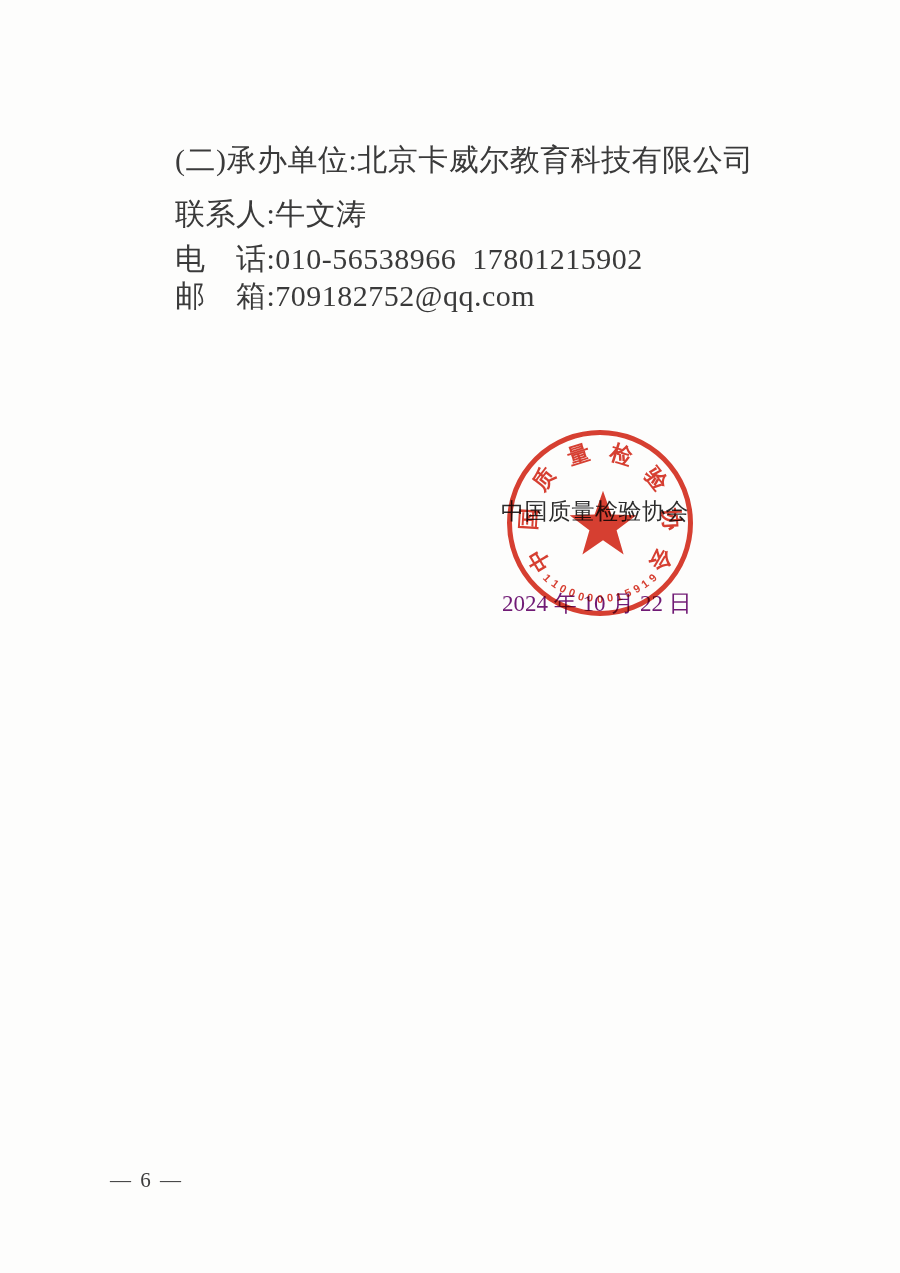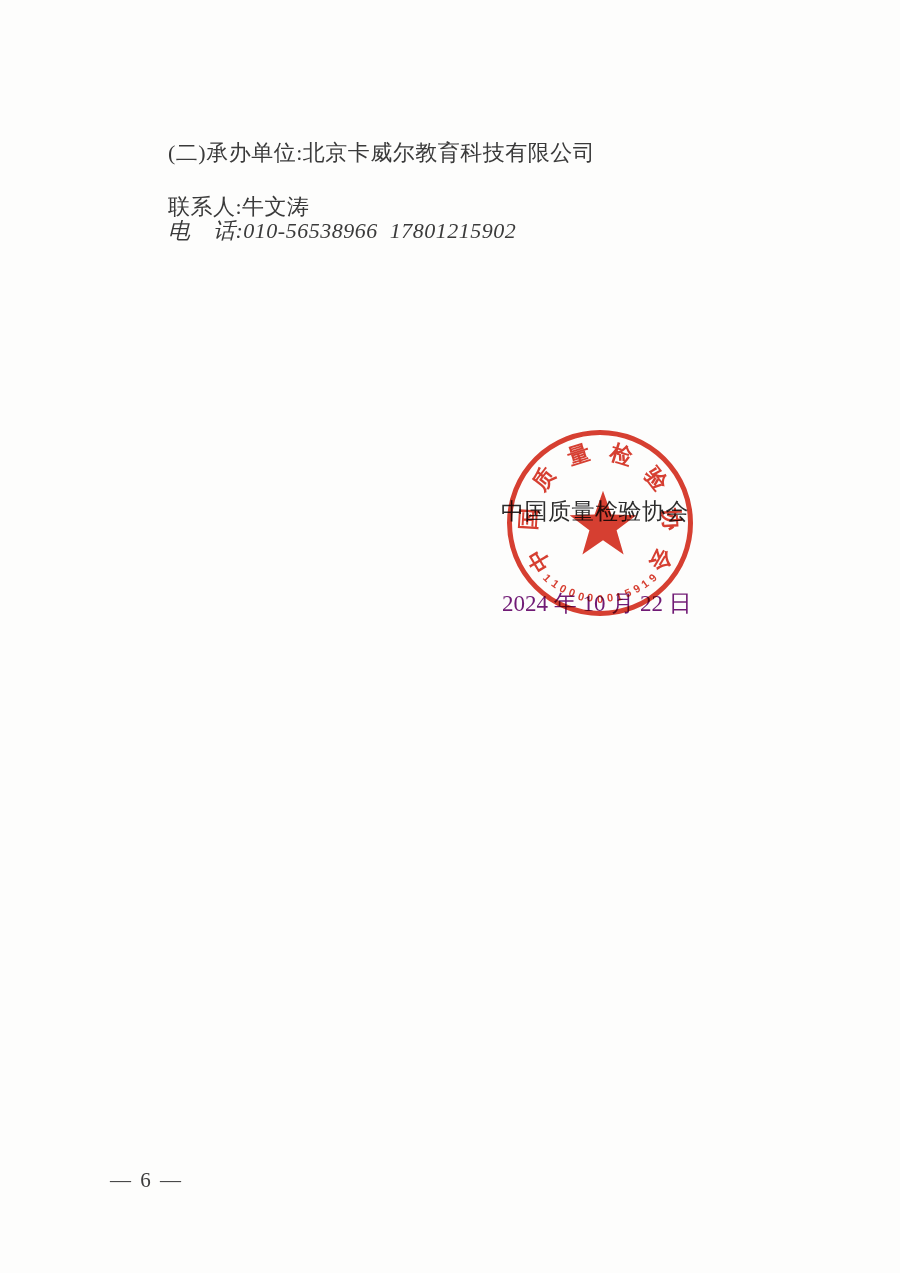--- a/index.html
+++ b/index.html
@@ -9,30 +9,30 @@
     height: 1273px;
     margin: 0 auto;
     background: #fdfdfc;
     overflow: hidden;
     font-family: "Liberation Serif", serif;
   }
   
   .line {
     position: absolute;
     left: 163px;
-    margin: 5px;
-    font-size: 22px;
+    margin: 12px;
+    font-size: 30px;
     line-height: 30px;
     color: #3a3a3a;
     letter-spacing: 0.5px;
     white-space: pre;
   }
   .l1 { top: 133px; }
   .l2 { top: 187px; }
-  .l3 { top: 211px; font-style: italic; }
+  .l3 { top: 232px; }
   .l4 { top: 269px; }
   .attachment { top: 359px; left: 159px; }
 
   
   .org-name {
     position: absolute;
     left: 501px;
     top: 497px;
     margin: 0;
     font-size: 23px;
@@ -109,20 +109,21 @@
   }
 </style>
 </head>
 <body>
 
 <div class="page">
 
   <p class="line l1">(二)承办单位:北京卡威尔教育科技有限公司</p>
   <p class="line l2">联系人:牛文涛</p>
   <p class="line l3">电　话:010-56538966  17801215902</p>
+  <p class="line l4">邮　箱:709182752@qq.com</p>
 
 
   <p class="org-name">中国质量检验协会</p>
   <p class="sig-date">2024 年 10 月 22 日</p>
 
   <div class="seal">
     <div class="seal-ring" style="border-color: rgb(214, 52, 38);"></div>
     <svg class="seal-star" viewBox="0 0 80 80" xmlns="http://www.w3.org/2000/svg">
       <polygon points="40,3 48.8,27.9 75.2,28.6 54.3,44.6 61.7,69.9 40,55 18.3,69.9 25.7,44.6 4.8,28.6 31.2,27.9" fill="#d63426"></polygon>
     </svg>

